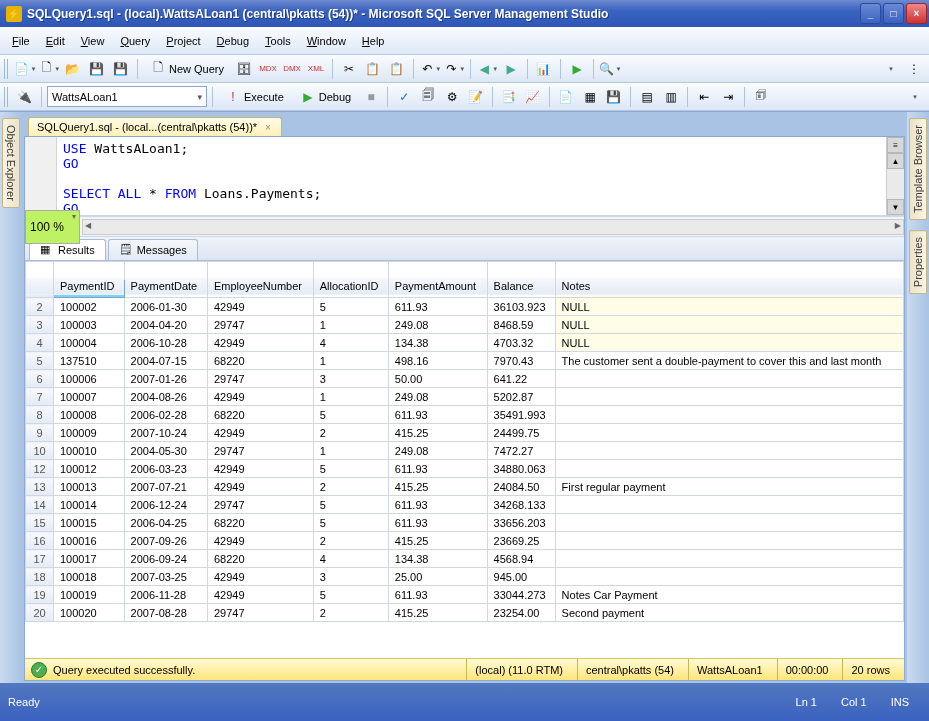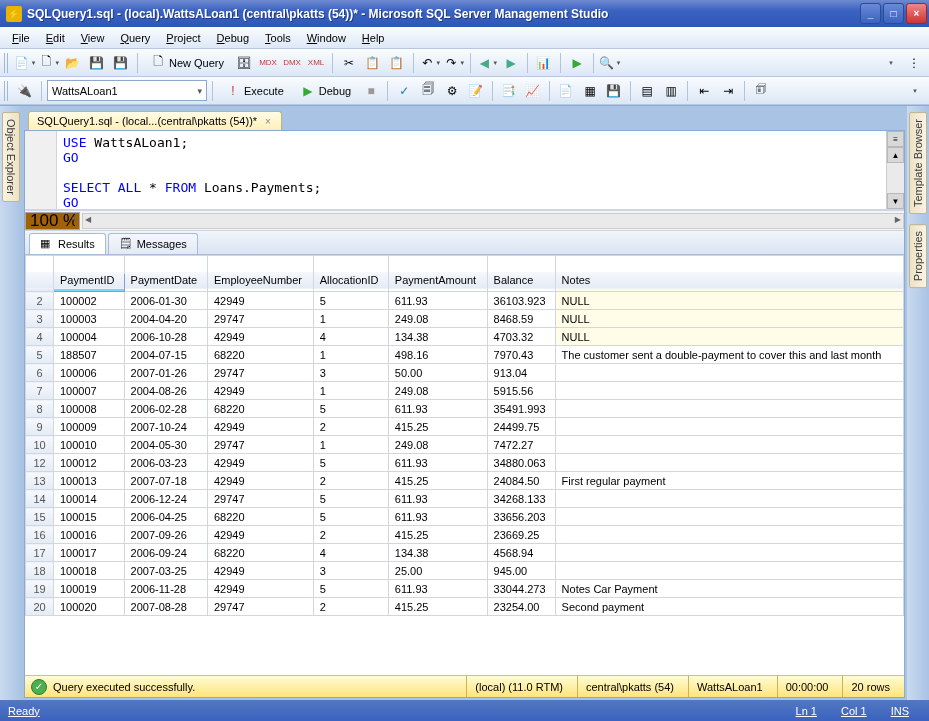--- a/index.html
+++ b/index.html
@@ -21,21 +21,21 @@
   padding: 0 2px 0 6px;
   color: #fff;
 }
 .titlebar .ico { width: 16px; height: 16px; background: #e8b600; border-radius: 2px; margin-right: 5px; display:flex; align-items:center; justify-content:center; font-size:9px; color:#333;}
 .titlebar-title { flex: 1; font-weight: bold; font-size: 12px; text-shadow: 1px 1px 0 #1a3a80; }
 .winbtns { display: flex; gap: 2px; }
 .winbtn { width: 21px; height: 21px; background: linear-gradient(#6a8ad5, #3a62c0); border: 1px solid #2a4a9a; border-radius: 3px; display:flex; align-items:center; justify-content:center; color:#fff; font-size:10px; font-weight:bold;}
 .winbtn.close { background: linear-gradient(#e88, #c33); border-color:#a22;}
 .menubar {
   background: linear-gradient(#fafcff, #dde8f6);
-  height: 22px;
+  height: 28px;
   display: flex;
   align-items: center;
   padding: 0 4px;
   border-bottom: 1px solid #b6c8e0;
 }
 .menuitem { padding: 2px 8px; cursor: default; }
 .menuitem .u { text-decoration: underline; }
 .toolbar {
   background: linear-gradient(#fafcff, #dce7f5);
   height: 28px;
@@ -97,42 +97,42 @@
   border-bottom: 2px solid #ccd6e5;
   overflow: hidden;
   position: relative;
 }
 .editor .gutter { width:32px; background:#f0f0f0; border-right:1px solid #d4d4d4;}
 .editor .code { flex:1; padding:4px 6px; font-family:Consolas,monospace; font-size:13px; white-space:pre; overflow:auto;}
 .kw { color:#0000ff; }
 .editor-scroll { width:18px; background:#eaeaea; border-left:1px solid #ccc; display:flex; flex-direction:column;}
 .scr-btn{height:16px; background:#d8d8d8; border:1px solid #b8b8b8; font-size:8px; display:flex; align-items:center; justify-content:center;}
 .zoomrow { height:20px; display:flex; align-items:center; border-bottom:1px solid #ccd6e5; background:#f4f4f4;}
-.zoominput{width:55px; height:18px; border:1px solid #aaa; padding:0 4px; font-size:17px; background:#a16207;}
+.zoominput{width:55px; height:18px; border:1px solid #aaa; padding:16px 4px; font-size:12px; background:#bef264;}
 .zoominput-wrap{position:relative;}
 .zoominput-wrap::after{content:"▾"; position:absolute; right:4px; top:2px; font-size:8px; color:#666;}
 .hsplit-scroll{flex:1; height:16px; background:#eaeaea; border:1px solid #ccc; margin-left:2px; position:relative;}
 .hsplit-scroll::before{content:"◀"; position:absolute; left:2px; font-size:8px; color:#666; top:1px;}
 .hsplit-scroll::after{content:"▶"; position:absolute; right:2px; font-size:8px; color:#666; top:1px;}
 .restabstrip { height:24px; background: linear-gradient(#f0f4fa,#dbe5f2); display:flex; align-items:flex-end; padding:0 4px; border-bottom:1px solid #a8bcd8;}
 .restab { padding:3px 10px; border:1px solid #a8bcd8; border-bottom:none; background:#fff; border-radius:3px 3px 0 0; display:flex; align-items:center; gap:4px; margin-right:2px; font-size:11px;}
 .restab.inactive { background:linear-gradient(#f4f7fc,#e2eaf5);}
 .restab .ico{width:14px;height:14px;}
 .grid-wrap{flex:1; overflow:auto; background:#fff;}
 table.grid{border-collapse:collapse; width:100%; font-size:11px;}
 table.grid th, table.grid td { border:1px solid #d0d7e2; padding:1px 6px; height:18px; text-align:left; white-space:nowrap;}
 table.grid th { background:linear-gradient(#f6f8fc,#e4ebf5); font-weight:normal; position:sticky; top:16px;}
 table.grid th.rownum, table.grid td.rownum { background:linear-gradient(#f6f8fc,#e4ebf5); text-align:center; width:28px; color:#555;}
 table.grid tr.nullrow td.datacell:last-child { background:#fffde8;}
 table.grid td.sel{background:#7dd3fc; border:1px solid #7da2ce;}
 .statusbar-yellow{height:22px; background:linear-gradient(#fffbd6,#ffe57a); border-top:1px solid #d9c560; display:flex; align-items:center; padding:0 6px; gap:6px; font-size:11px;}
 .statusbar-yellow .spacer{flex:1;}
 .statusbar-yellow .cell{border-left:1px solid #c7b659; padding:0 8px; height:100%; display:flex; align-items:center;}
 .statusbar-yellow .ok{width:16px;height:16px; border-radius:8px; background:#4caf50; display:flex; align-items:center; justify-content:center; color:#fff; font-size:10px; border:1px solid #2e7d32;}
-.statusbar-bottom{height:21px; background:linear-gradient(#5278c0,#3a62c0); color:#fff; display:flex; align-items:center; padding:0 8px; font-size:11px;text-decoration:underline;}
+.statusbar-bottom{height:38px; background:linear-gradient(#5278c0,#3a62c0); color:#fff; display:flex; align-items:center; padding:0 8px; font-size:11px;}
 .statusbar-bottom .spacer{flex:1;}
 .statusbar-bottom .cell{padding:0 12px;}
 </style>
 </head>
 <body>
 
 <div class="titlebar">
   <div class="ico">⚡</div>
   <div class="titlebar-title">SQLQuery1.sql - (local).WattsALoan1 (central\pkatts (54))* - Microsoft SQL Server Management Studio</div>
   <div class="winbtns">
@@ -411,46 +411,46 @@
                 <td class="datacell">100004</td>
                 <td class="datacell">2006-10-28</td>
                 <td class="datacell">42949</td>
                 <td class="datacell">4</td>
                 <td class="datacell">134.38</td>
                 <td class="datacell">4703.32</td>
                 <td class="datacell" style="background: rgb(255, 253, 232);">NULL</td>
               </tr>
               <tr>
                 <td class="rownum">5</td>
-                <td class="datacell">188507</td>
+                <td class="datacell">137510</td>
                 <td class="datacell">2004-07-15</td>
                 <td class="datacell">68220</td>
                 <td class="datacell">1</td>
                 <td class="datacell">498.16</td>
                 <td class="datacell">7970.43</td>
                 <td class="datacell">The customer sent a double-payment to cover this and last month</td>
               </tr>
               <tr>
                 <td class="rownum">6</td>
                 <td class="datacell">100006</td>
                 <td class="datacell">2007-01-26</td>
                 <td class="datacell">29747</td>
                 <td class="datacell">3</td>
                 <td class="datacell">50.00</td>
-                <td class="datacell">913.04</td>
+                <td class="datacell">641.22</td>
                 <td class="datacell"></td>
               </tr>
               <tr>
                 <td class="rownum">7</td>
                 <td class="datacell">100007</td>
                 <td class="datacell">2004-08-26</td>
                 <td class="datacell">42949</td>
                 <td class="datacell">1</td>
                 <td class="datacell">249.08</td>
-                <td class="datacell">5915.56</td>
+                <td class="datacell">5202.87</td>
                 <td class="datacell"></td>
               </tr>
               <tr>
                 <td class="rownum">8</td>
                 <td class="datacell">100008</td>
                 <td class="datacell">2006-02-28</td>
                 <td class="datacell">68220</td>
                 <td class="datacell">5</td>
                 <td class="datacell">611.93</td>
                 <td class="datacell">35491.993</td>
@@ -482,21 +482,21 @@
                 <td class="datacell">2006-03-23</td>
                 <td class="datacell">42949</td>
                 <td class="datacell">5</td>
                 <td class="datacell">611.93</td>
                 <td class="datacell">34880.063</td>
                 <td class="datacell"></td>
               </tr>
               <tr>
                 <td class="rownum">13</td>
                 <td class="datacell">100013</td>
-                <td class="datacell">2007-07-18</td>
+                <td class="datacell">2007-07-21</td>
                 <td class="datacell">42949</td>
                 <td class="datacell">2</td>
                 <td class="datacell">415.25</td>
                 <td class="datacell">24084.50</td>
                 <td class="datacell">First regular payment</td>
               </tr>
               <tr>
                 <td class="rownum">14</td>
                 <td class="datacell">100014</td>
                 <td class="datacell">2006-12-24</td>

